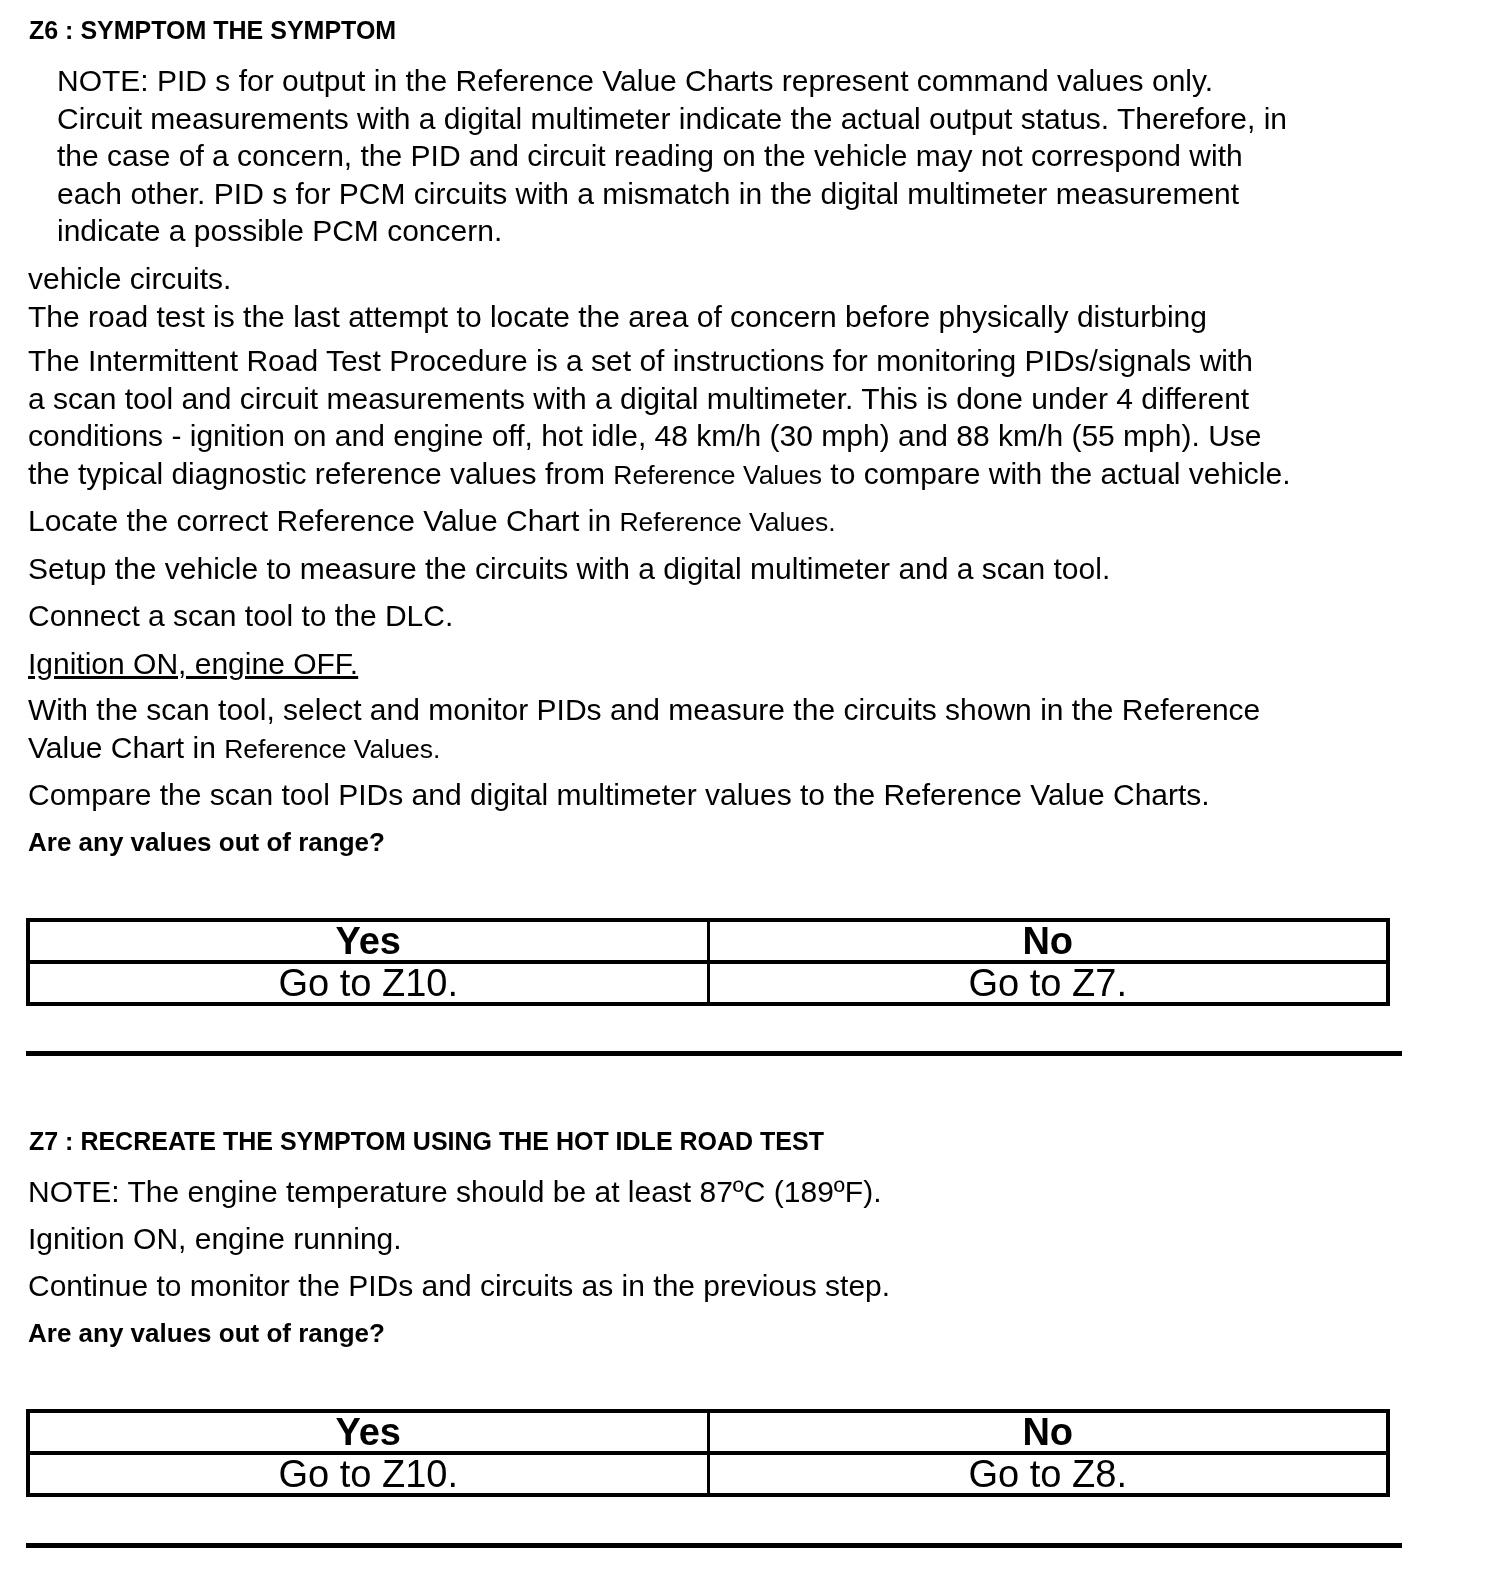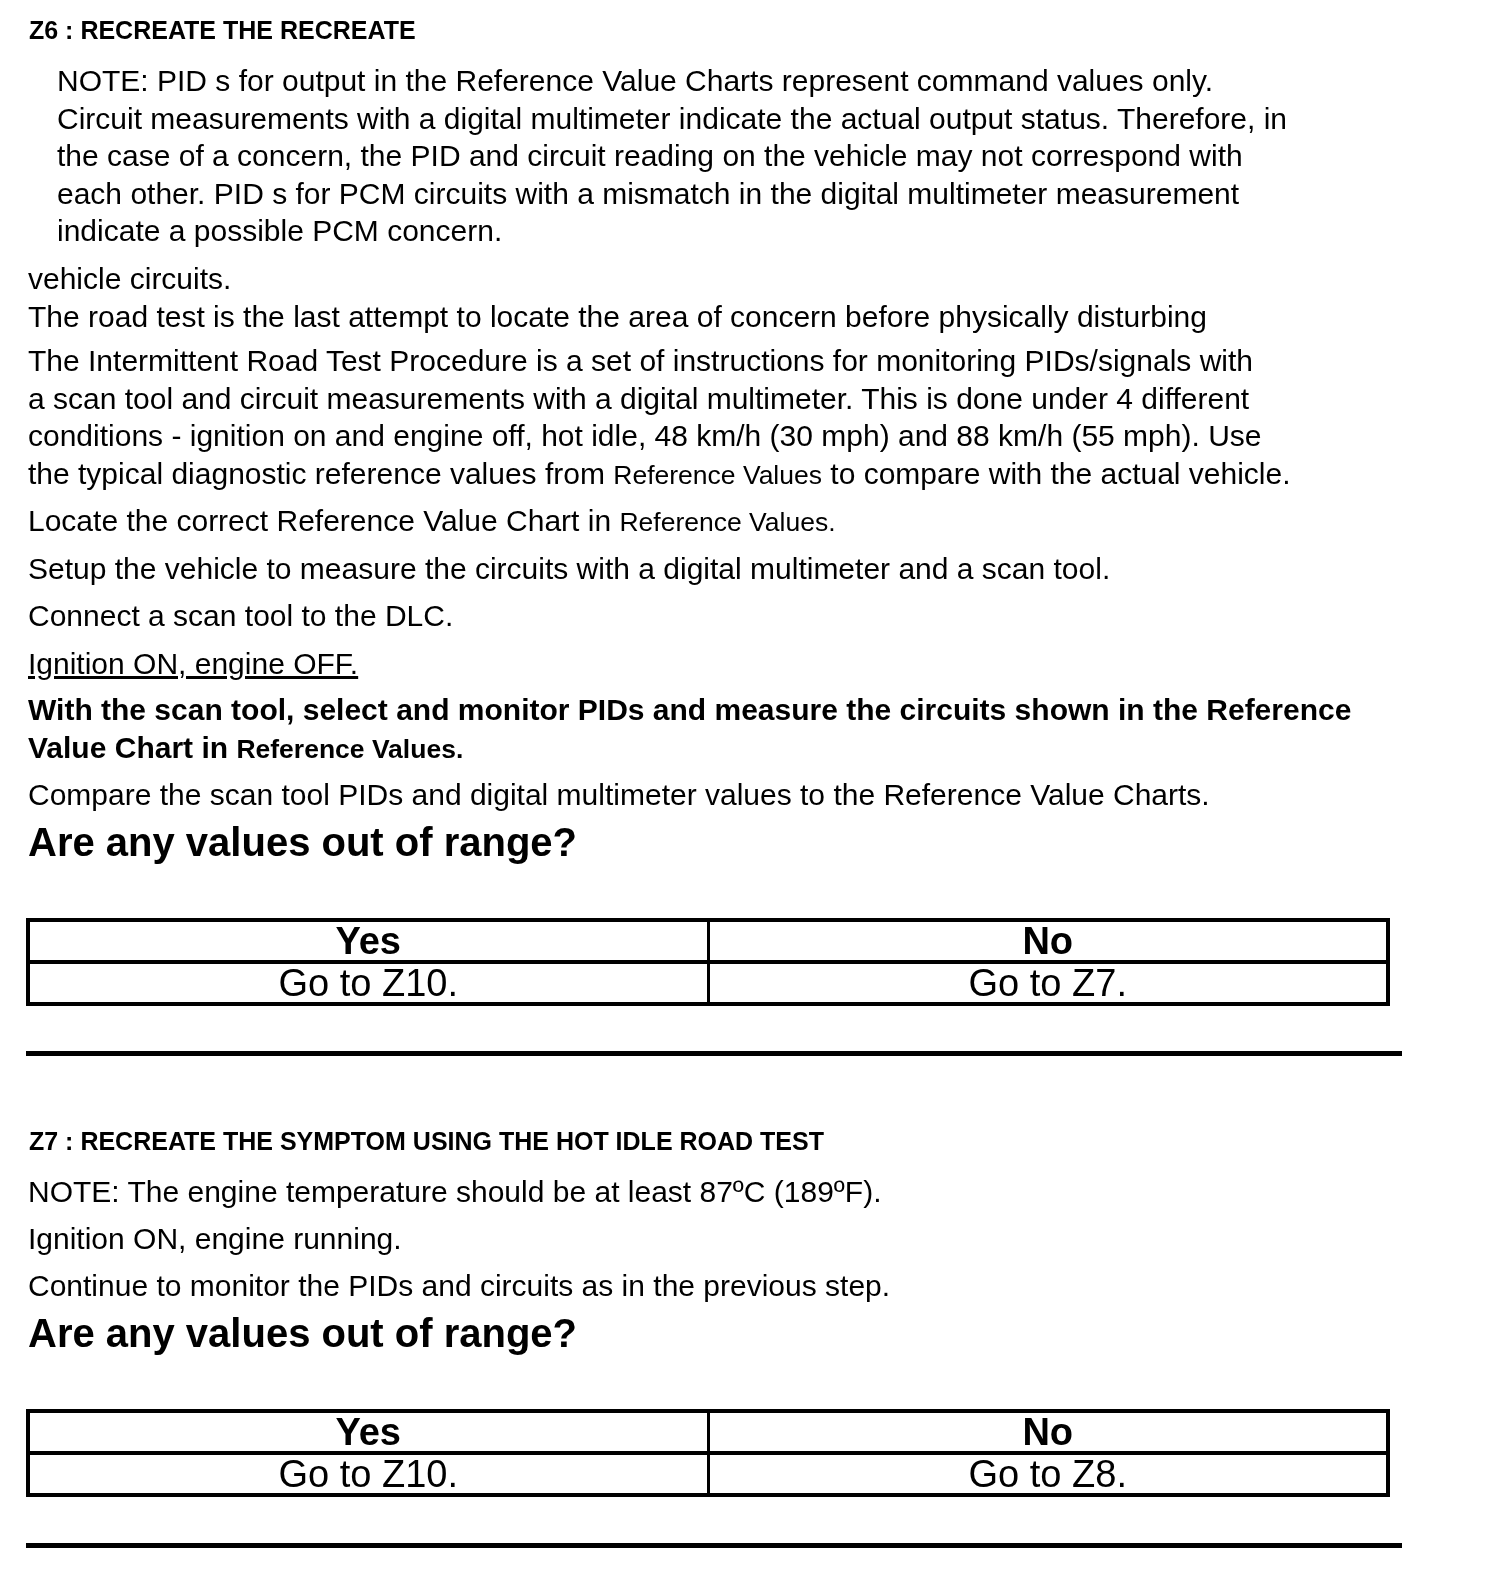--- a/index.html
+++ b/index.html
@@ -25,21 +25,21 @@
   .para {
     font-size: 30px;
     line-height: 37.5px;
     white-space: nowrap;
   }
   .para .small {
     font-size: 26.5px;
   }
   .question {
     font-weight: bold;
-    font-size: 40px;
+    font-size: 26px;
     line-height: 37.5px;
     white-space: nowrap;
   }
   table.yn {
     position: absolute;
     border-collapse: collapse;
     border: 4px solid #000;
     table-layout: fixed;
   }
   table.yn td {
@@ -58,21 +58,21 @@
     position: absolute;
     left: 26px;
     width: 1376px;
     height: 5px;
     background: #000;
   }
 </style>
 </head>
 <body>
 
-<div class="abs heading" style="left:29px; top:16px;">Z6 : RECREATE THE RECREATE</div>
+<div class="abs heading" style="left:29px; top:16px;">Z6 : SYMPTOM THE SYMPTOM</div>
 
 <div class="abs para" style="left:28px; top:62px;margin-left:29px;">
   <div>NOTE:  PID s for output in the Reference Value Charts represent command values only.</div>
   <div>Circuit measurements with a digital multimeter indicate the actual output status. Therefore, in</div>
   <div>the case of a concern, the PID and circuit reading on the vehicle may not correspond with</div>
   <div>each other. PID s for PCM circuits with a mismatch in the digital multimeter measurement</div>
   <div>indicate a possible PCM concern.</div>
 </div>
 
 <div class="abs para" style="left:28px; top:260px;">
@@ -88,21 +88,21 @@
 </div>
 
 <div class="abs para" style="left:28px; top:502px;"><span>Locate the  correct Reference Value Chart in </span><span class="small">Reference Values.</span></div>
 
 <div class="abs para" style="left:28px; top:550px;">Setup the vehicle to measure the circuits with a digital multimeter and a scan tool.</div>
 
 <div class="abs para" style="left:28px; top:597px;">Connect a scan tool to the DLC.</div>
 
 <div class="abs para" style="left:28px; top:645px;text-decoration:underline;">Ignition ON, engine OFF.</div>
 
-<div class="abs para" style="left:28px; top:691px;font-weight:bold;">
+<div class="abs para" style="left:28px; top:691px;">
   <div>With the scan tool, select and monitor PIDs and measure the circuits shown in the Reference</div>
   <div><span>Value Chart in </span><span class="small">Reference Values.</span></div>
 </div>
 
 <div class="abs para" style="left:28px; top:776px;">Compare the scan tool PIDs and digital multimeter values to the Reference Value Charts.</div>
 
 <div class="abs question" style="left:28px; top:824px;">Are any values out of range?</div>
 
 <table class="yn" style="left:26px; top:918px; width:1364px;">
   <colgroup>

